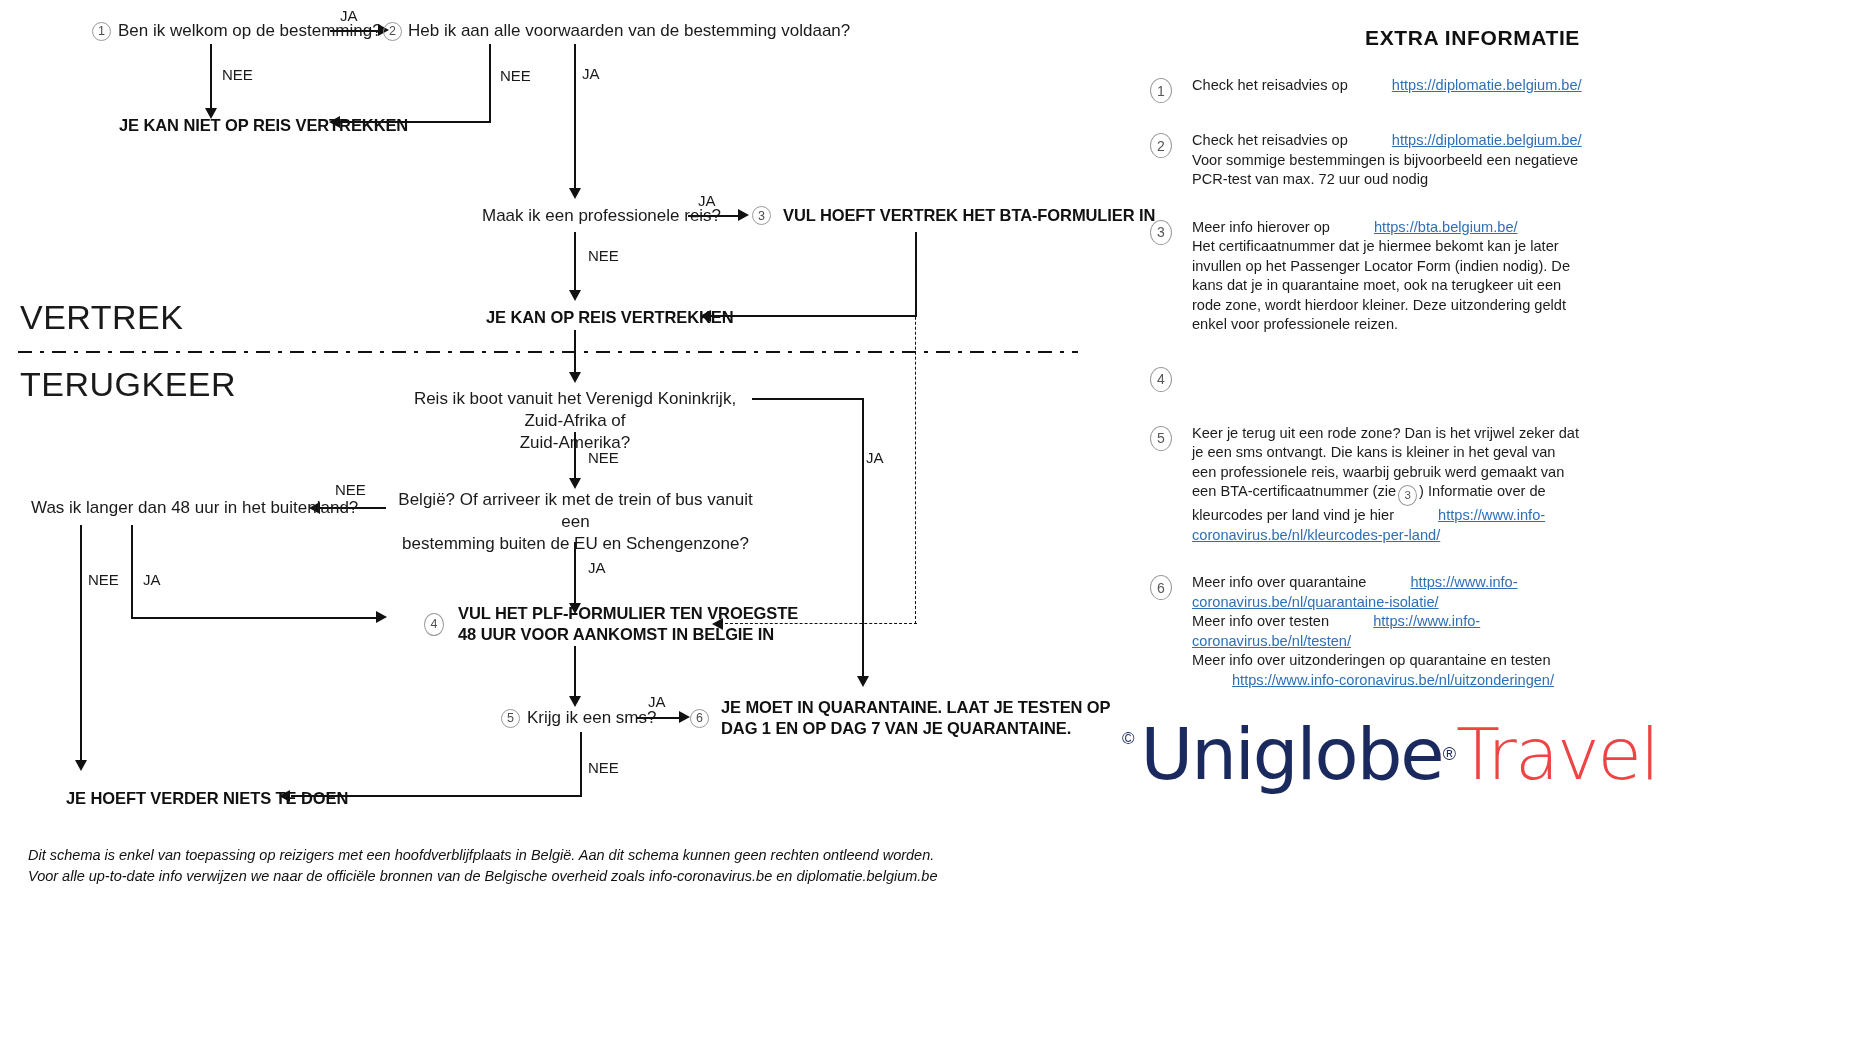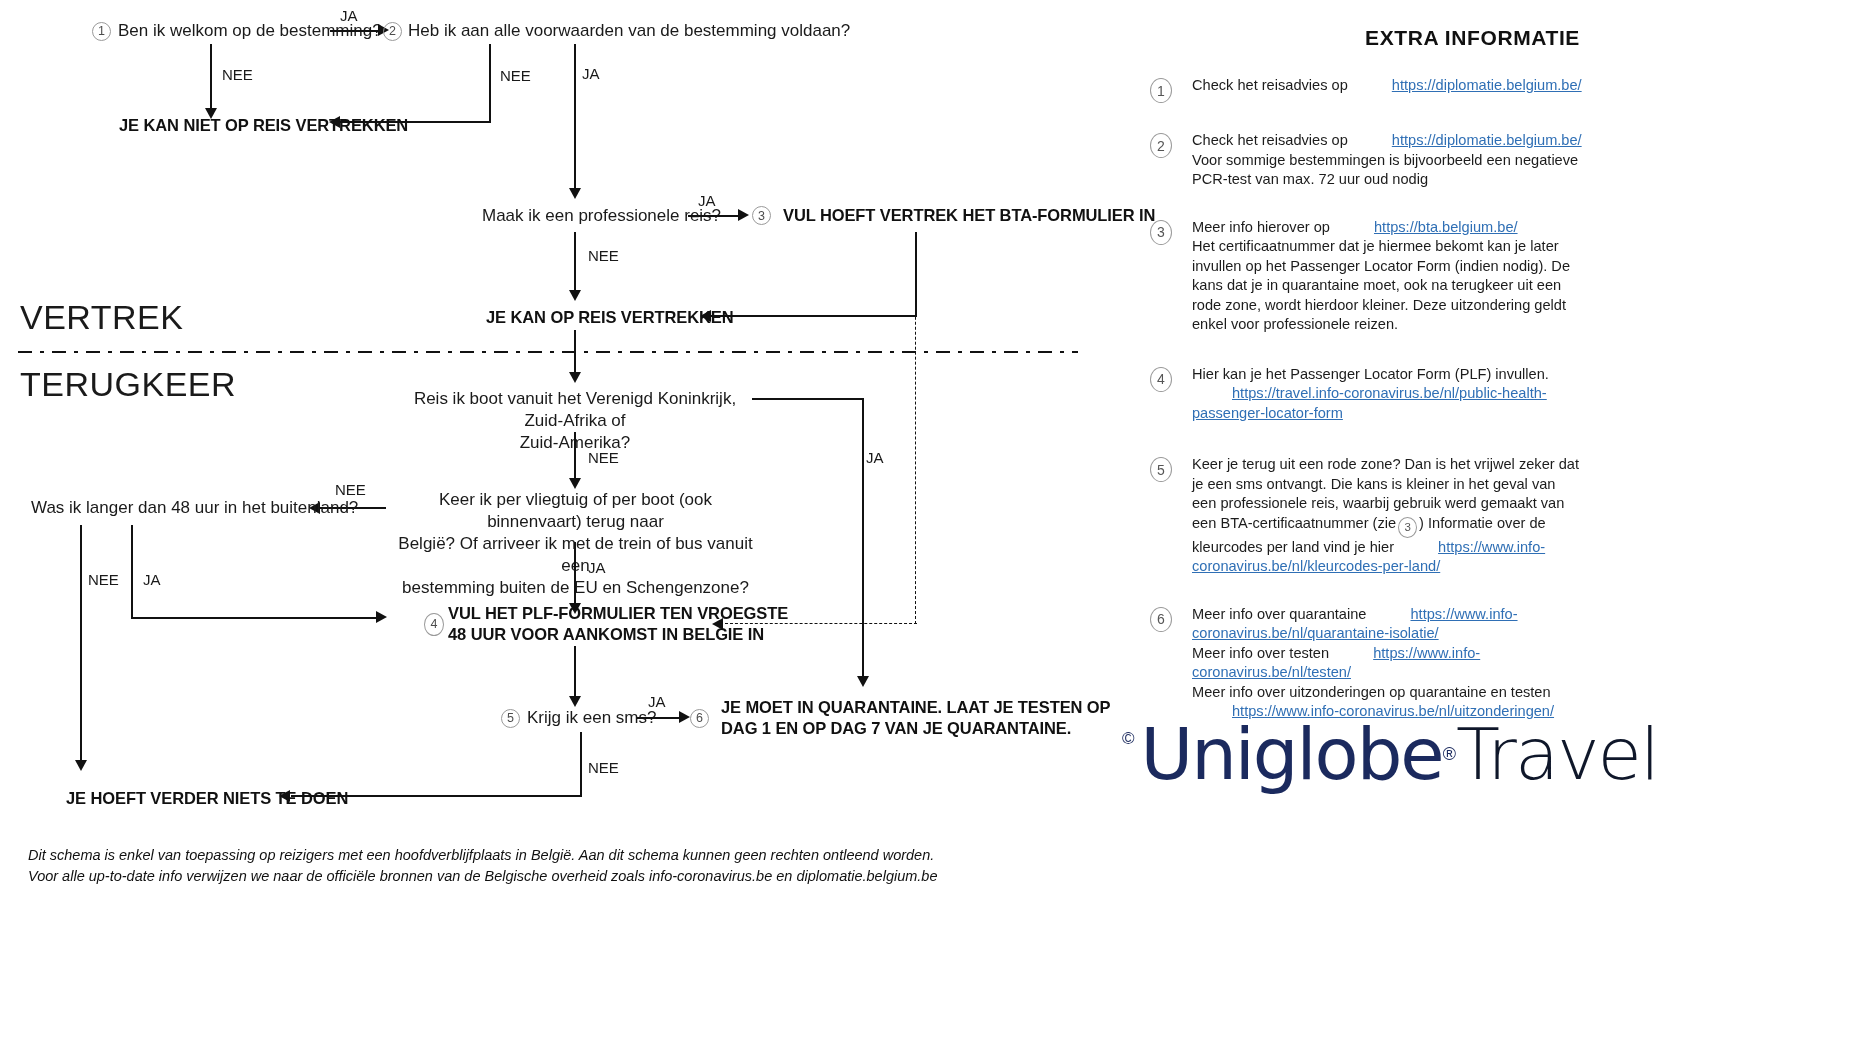--- a/index.html
+++ b/index.html
@@ -59,21 +59,21 @@
     display:inline-flex;align-items:center;justify-content:center;
     width:17px;height:19px;border:1.1px solid #9a9a9a;border-radius:50%;
     font-size:11.5px;color:#555;vertical-align:-3px;margin:0 2px;
   }
 
   
   .logo-wrap{position:absolute;left:1122px;top:712px;display:flex;align-items:center;}
   .logo-c{font-size:17px;color:#1b2a5e;margin-right:6px;margin-top:-30px;}
   .logo-main{font-size:72px;letter-spacing:-2px;font-weight:400;color:#1b2a5e;font-family:"DejaVu Sans",sans-serif;}
   .logo-reg{font-size:18px;vertical-align:6px;color:#1b2a5e;}
-  .logo-travel{font-size:72px;letter-spacing:-2px;color:#0f172a;font-weight:300;font-family:"DejaVu Sans",sans-serif;}
+  .logo-travel{font-size:72px;letter-spacing:-2px;color:#ef4444;font-weight:300;font-family:"DejaVu Sans",sans-serif;}
 
   
   .footer{position:absolute;left:28px;top:845px;font-style:italic;font-size:14.5px;line-height:21px;color:#111;}
 </style>
 </head>
 <body>
 
 <div class="canvas">
 
   <div class="abs section-title" style="left:20px;top:298px;">VERTREK</div>
@@ -141,21 +141,20 @@
   <div class="ln hline" style="left:752px;top:398px;width:112px;"></div>
   <div class="ln vline" style="left:862px;top:398px;height:283px;"></div>
   <div class="arrow arr-down" style="left:857px;top:676px;"></div>
   <div class="abs edgelabel" style="left:866px;top:450px;">JA</div>
 
   <div class="ln vline" style="left:574px;top:432px;height:52px;"></div>
   <div class="arrow arr-down" style="left:569px;top:478px;"></div>
   <div class="abs edgelabel" style="left:588px;top:450px;">NEE</div>
 
   <div class="abs q wrap" style="left:393px;top:489px;width:365px;">
-    <div>Keer ik per vliegtuig of per boot (ook binnenvaart) terug naar</div>
     <div>België? Of arriveer ik met de trein of bus vanuit een</div>
     <div>bestemming buiten de EU en Schengenzone?</div>
   </div>
 
   <div class="ln hline" style="left:320px;top:507px;width:66px;"></div>
   <div class="arrow arr-left" style="left:309px;top:502px;"></div>
   <div class="abs edgelabel" style="left:335px;top:482px;">NEE</div>
 
   <div class="abs q" style="left:31px;top:497px;">Was ik langer dan 48 uur in het buitenland?</div>
 
@@ -167,21 +166,21 @@
   <div class="arrow arr-down" style="left:75px;top:760px;"></div>
   <div class="abs edgelabel" style="left:88px;top:572px;">NEE</div>
 
   <div class="ln vline" style="left:131px;top:525px;height:94px;"></div>
   <div class="ln hline" style="left:131px;top:617px;width:247px;"></div>
   <div class="arrow arr-right" style="left:376px;top:611px;"></div>
   <div class="abs edgelabel" style="left:143px;top:572px;">JA</div>
 
   <div class="abs" style="left:424px;top:603px;display:flex;align-items:center;">
     <div class="marker tall">4</div>
-    <div class="outcome" style="margin-left:4px;text-align:left;">
+    <div class="outcome" style="margin-left:14px;text-align:left;">
       <div>VUL HET PLF-FORMULIER TEN VROEGSTE</div>
       <div>48 UUR VOOR AANKOMST IN BELGIE IN</div>
     </div>
   </div>
 
   <div class="dash-v" style="left:915px;top:232px;height:392px;"></div>
   <div class="dash-h" style="left:725px;top:623px;width:192px;"></div>
   <div class="arrow arr-left" style="left:712px;top:618px;"></div>
 
   <div class="ln vline" style="left:574px;top:646px;height:55px;"></div>
@@ -221,21 +220,20 @@
         <div class="info-row" style="margin-top: 28px;">
           <div class="info-num">2</div>
           <div class="info-text">Check het reisadvies op <a class="lnk" href="#">https://diplomatie.belgium.be/</a><br>Voor sommige bestemmingen is bijvoorbeeld een negatieve PCR-test van max. 72 uur oud nodig</div>
         </div>
         <div class="info-row" style="margin-top: 28px;">
           <div class="info-num">3</div>
           <div class="info-text">Meer info hierover op <a class="lnk" href="#">https://bta.belgium.be/</a><br>Het certificaatnummer dat je hiermee bekomt kan je later invullen op het Passenger Locator Form (indien nodig).  De kans dat je in quarantaine moet, ook na terugkeer uit een rode zone, wordt hierdoor kleiner. Deze uitzondering geldt enkel voor professionele reizen.</div>
         </div>
         <div class="info-row" style="margin-top: 30px;">
           <div class="info-num">4</div>
-          <div class="info-text">Hier kan je het Passenger Locator Form (PLF) invullen.<br><a class="lnk" href="#">https://travel.info-coronavirus.be/nl/public-health-passenger-locator-form</a></div>
         </div>
         <div class="info-row" style="margin-top: 32px;">
           <div class="info-num">5</div>
           <div class="info-text">Keer je terug uit een rode zone? Dan is het vrijwel zeker dat je een sms ontvangt. Die kans is kleiner in het geval van een professionele reis, waarbij gebruik werd gemaakt van een BTA-certificaatnummer (zie<span class="inline-circle">3</span>) Informatie over de kleurcodes per land vind je hier <a class="lnk" href="#">https://www.info-coronavirus.be/nl/kleurcodes-per-land/</a></div>
         </div>
         <div class="info-row" style="margin-top: 28px;">
           <div class="info-num">6</div>
           <div class="info-text">Meer info over quarantaine <a class="lnk" href="#">https://www.info-coronavirus.be/nl/quarantaine-isolatie/</a><br>Meer info over testen <a class="lnk" href="#">https://www.info-coronavirus.be/nl/testen/</a><br>Meer info over uitzonderingen op quarantaine en testen <a class="lnk" href="#">https://www.info-coronavirus.be/nl/uitzonderingen/</a></div>
         </div>
       </div>

